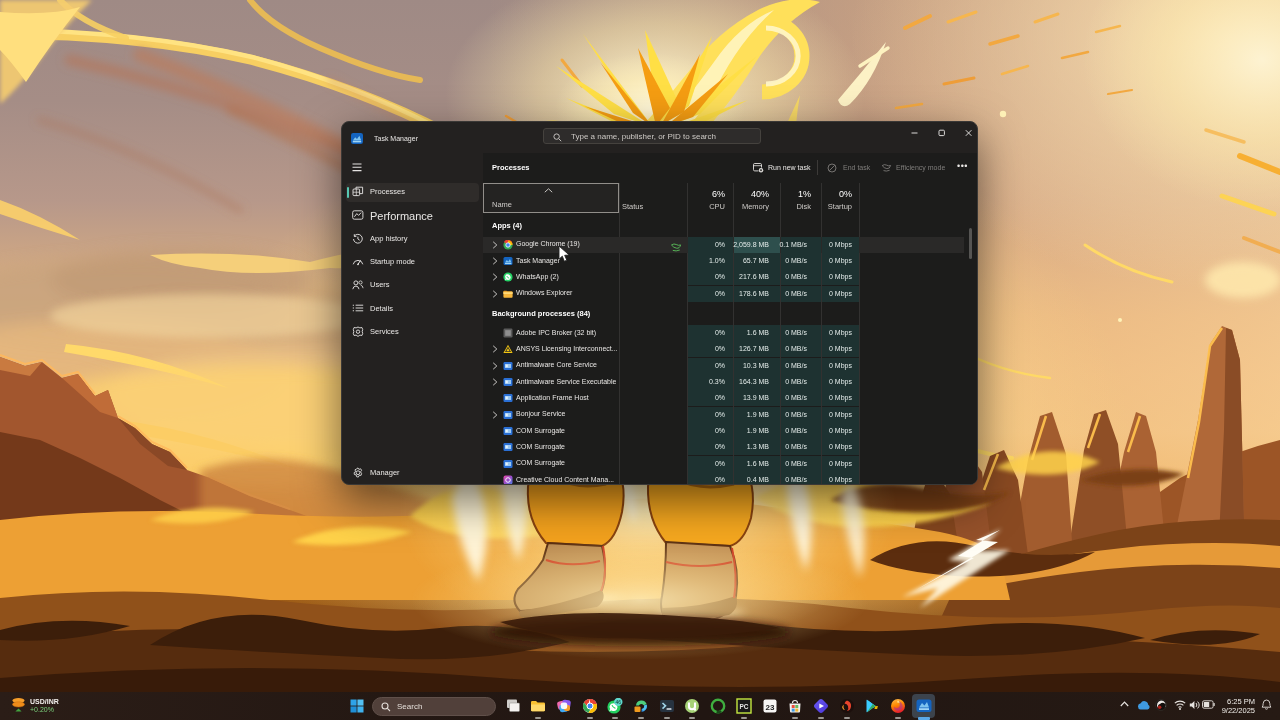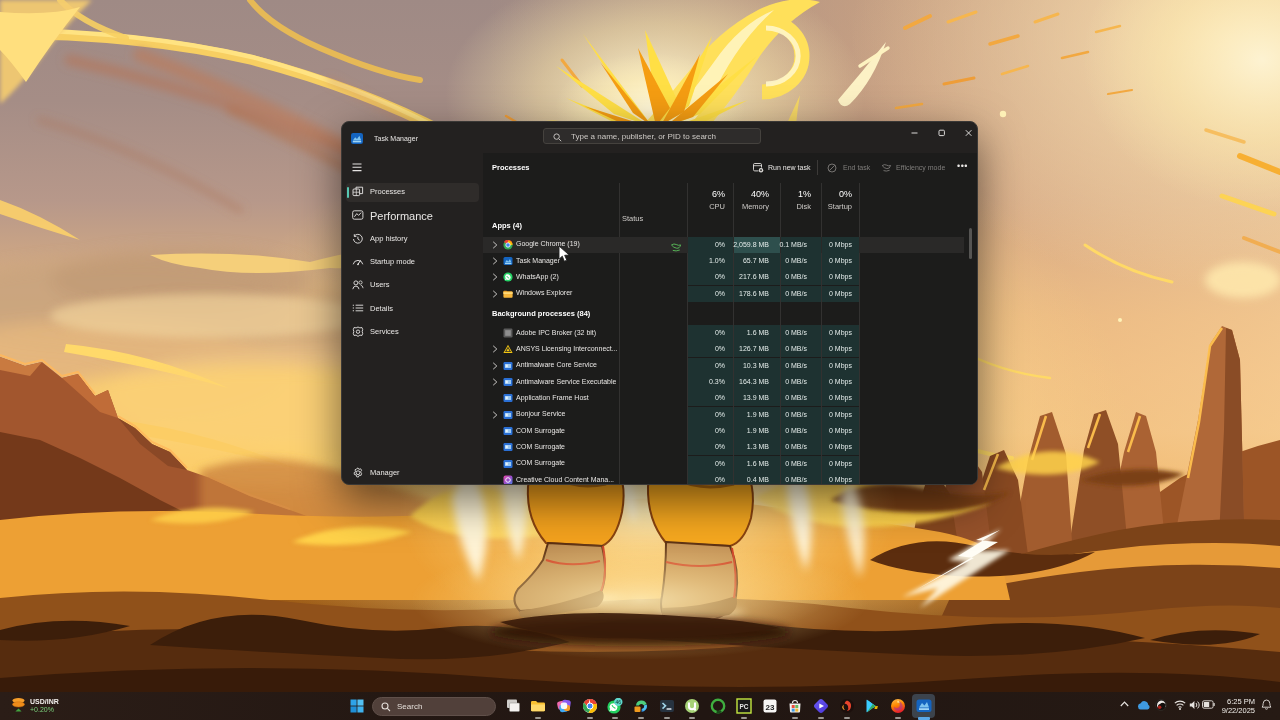--- a/index.html
+++ b/index.html
@@ -371,27 +371,33 @@
 <circle cx="5" cy="5" r="4" fill="none" stroke="#7f7d7b" stroke-width="0.9"></circle>
 <path d="M2.3 7.7 L7.7 2.3" stroke="#7f7d7b" stroke-width="0.9"></path>
       </svg>
 <div class="abs" style="left:501px;top:42px;font-size:7px;color:#7f7d7b;">End task</div>
 <svg class="abs" style="left:539px;top:41px" width="11" height="10" viewBox="0 0 11 10">
 <path d="M1.2 2.6 Q3.4 0.9 5.5 2.1 Q7.6 3.4 9.6 2.5 Q8.8 6 5.8 5.6 Q3 5.2 1.2 2.6 Z" fill="none" stroke="#7f7d7b" stroke-width="0.85"></path>
 <path d="M2.5 7.6 Q5.3 8.7 8.6 7.3" fill="none" stroke="#7f7d7b" stroke-width="0.85"></path>
       </svg>
 <div class="abs" style="left:554px;top:42px;font-size:7px;color:#7f7d7b;">Efficiency mode</div>
 <div class="abs" style="left:615px;top:38.5px;font-size:9px;color:#e9e7e5;letter-spacing:0.5px;">•••</div>
+<div class="abs" style="left:141px;top:61px;width:136px;height:30px;background:#242322;border:1px solid #918e8a;box-sizing:border-box;">
+<svg class="abs" style="left:60px;top:4px" width="9" height="5" viewBox="0 0 9 5">
+          <path d="M0.8 4.2 L4.5 0.8 L8.2 4.2" fill="none" stroke="#cac7c4" stroke-width="1"></path>
+        </svg>
+<div class="abs" style="left:8px;top:16px;font-size:7.5px;color:#cdcac7;">Name</div>
+      </div>
 <div class="abs" style="left:277px;top:61px;width:1px;height:303px;background:#323130;"></div>
 <div class="abs" style="left:345px;top:61px;width:1px;height:303px;background:#323130;"></div>
 <div class="abs" style="left:391px;top:61px;width:1px;height:303px;background:#323130;"></div>
 <div class="abs" style="left:438px;top:61px;width:1px;height:303px;background:#323130;"></div>
 <div class="abs" style="left:479px;top:61px;width:1px;height:303px;background:#323130;"></div>
 <div class="abs" style="left:516.5px;top:61px;width:1px;height:303px;background:#323130;"></div>
-<div class="abs" style="left:280px;top:92px;font-size:7.5px;color:#cdcac7;">Status</div>
+<div class="abs" style="left:280px;top:80px;font-size:7.5px;color:#cdcac7;">Status</div>
 <div class="abs" style="left:263px;top:66.5px;width:120px;text-align:right;font-size:9px;color:#ffffff;font-weight:normal;white-space:nowrap;">6%</div>
 <div class="abs" style="left:263px;top:80px;width:120px;text-align:right;font-size:7.5px;color:#cdcac7;font-weight:normal;white-space:nowrap;">CPU</div>
 <div class="abs" style="left:307px;top:66.5px;width:120px;text-align:right;font-size:9px;color:#ffffff;font-weight:normal;white-space:nowrap;">40%</div>
 <div class="abs" style="left:307px;top:80px;width:120px;text-align:right;font-size:7.5px;color:#cdcac7;font-weight:normal;white-space:nowrap;">Memory</div>
 <div class="abs" style="left:349px;top:66.5px;width:120px;text-align:right;font-size:9px;color:#ffffff;font-weight:normal;white-space:nowrap;">1%</div>
 <div class="abs" style="left:349px;top:80px;width:120px;text-align:right;font-size:7.5px;color:#cdcac7;font-weight:normal;white-space:nowrap;">Disk</div>
 <div class="abs" style="left:390px;top:66.5px;width:120px;text-align:right;font-size:9px;color:#ffffff;font-weight:normal;white-space:nowrap;">0%</div>
 <div class="abs" style="left:390px;top:80px;width:120px;text-align:right;font-size:7.5px;color:#cdcac7;font-weight:normal;white-space:nowrap;">Startup</div>
 <div class="abs" style="left:150px;top:98.5px;font-size:7.5px;font-weight:bold;color:#fff;">Apps (4)</div>
 <div class="abs" style="left:141px;top:114.5px;width:481px;height:16px;background:#2a2928;"></div>

